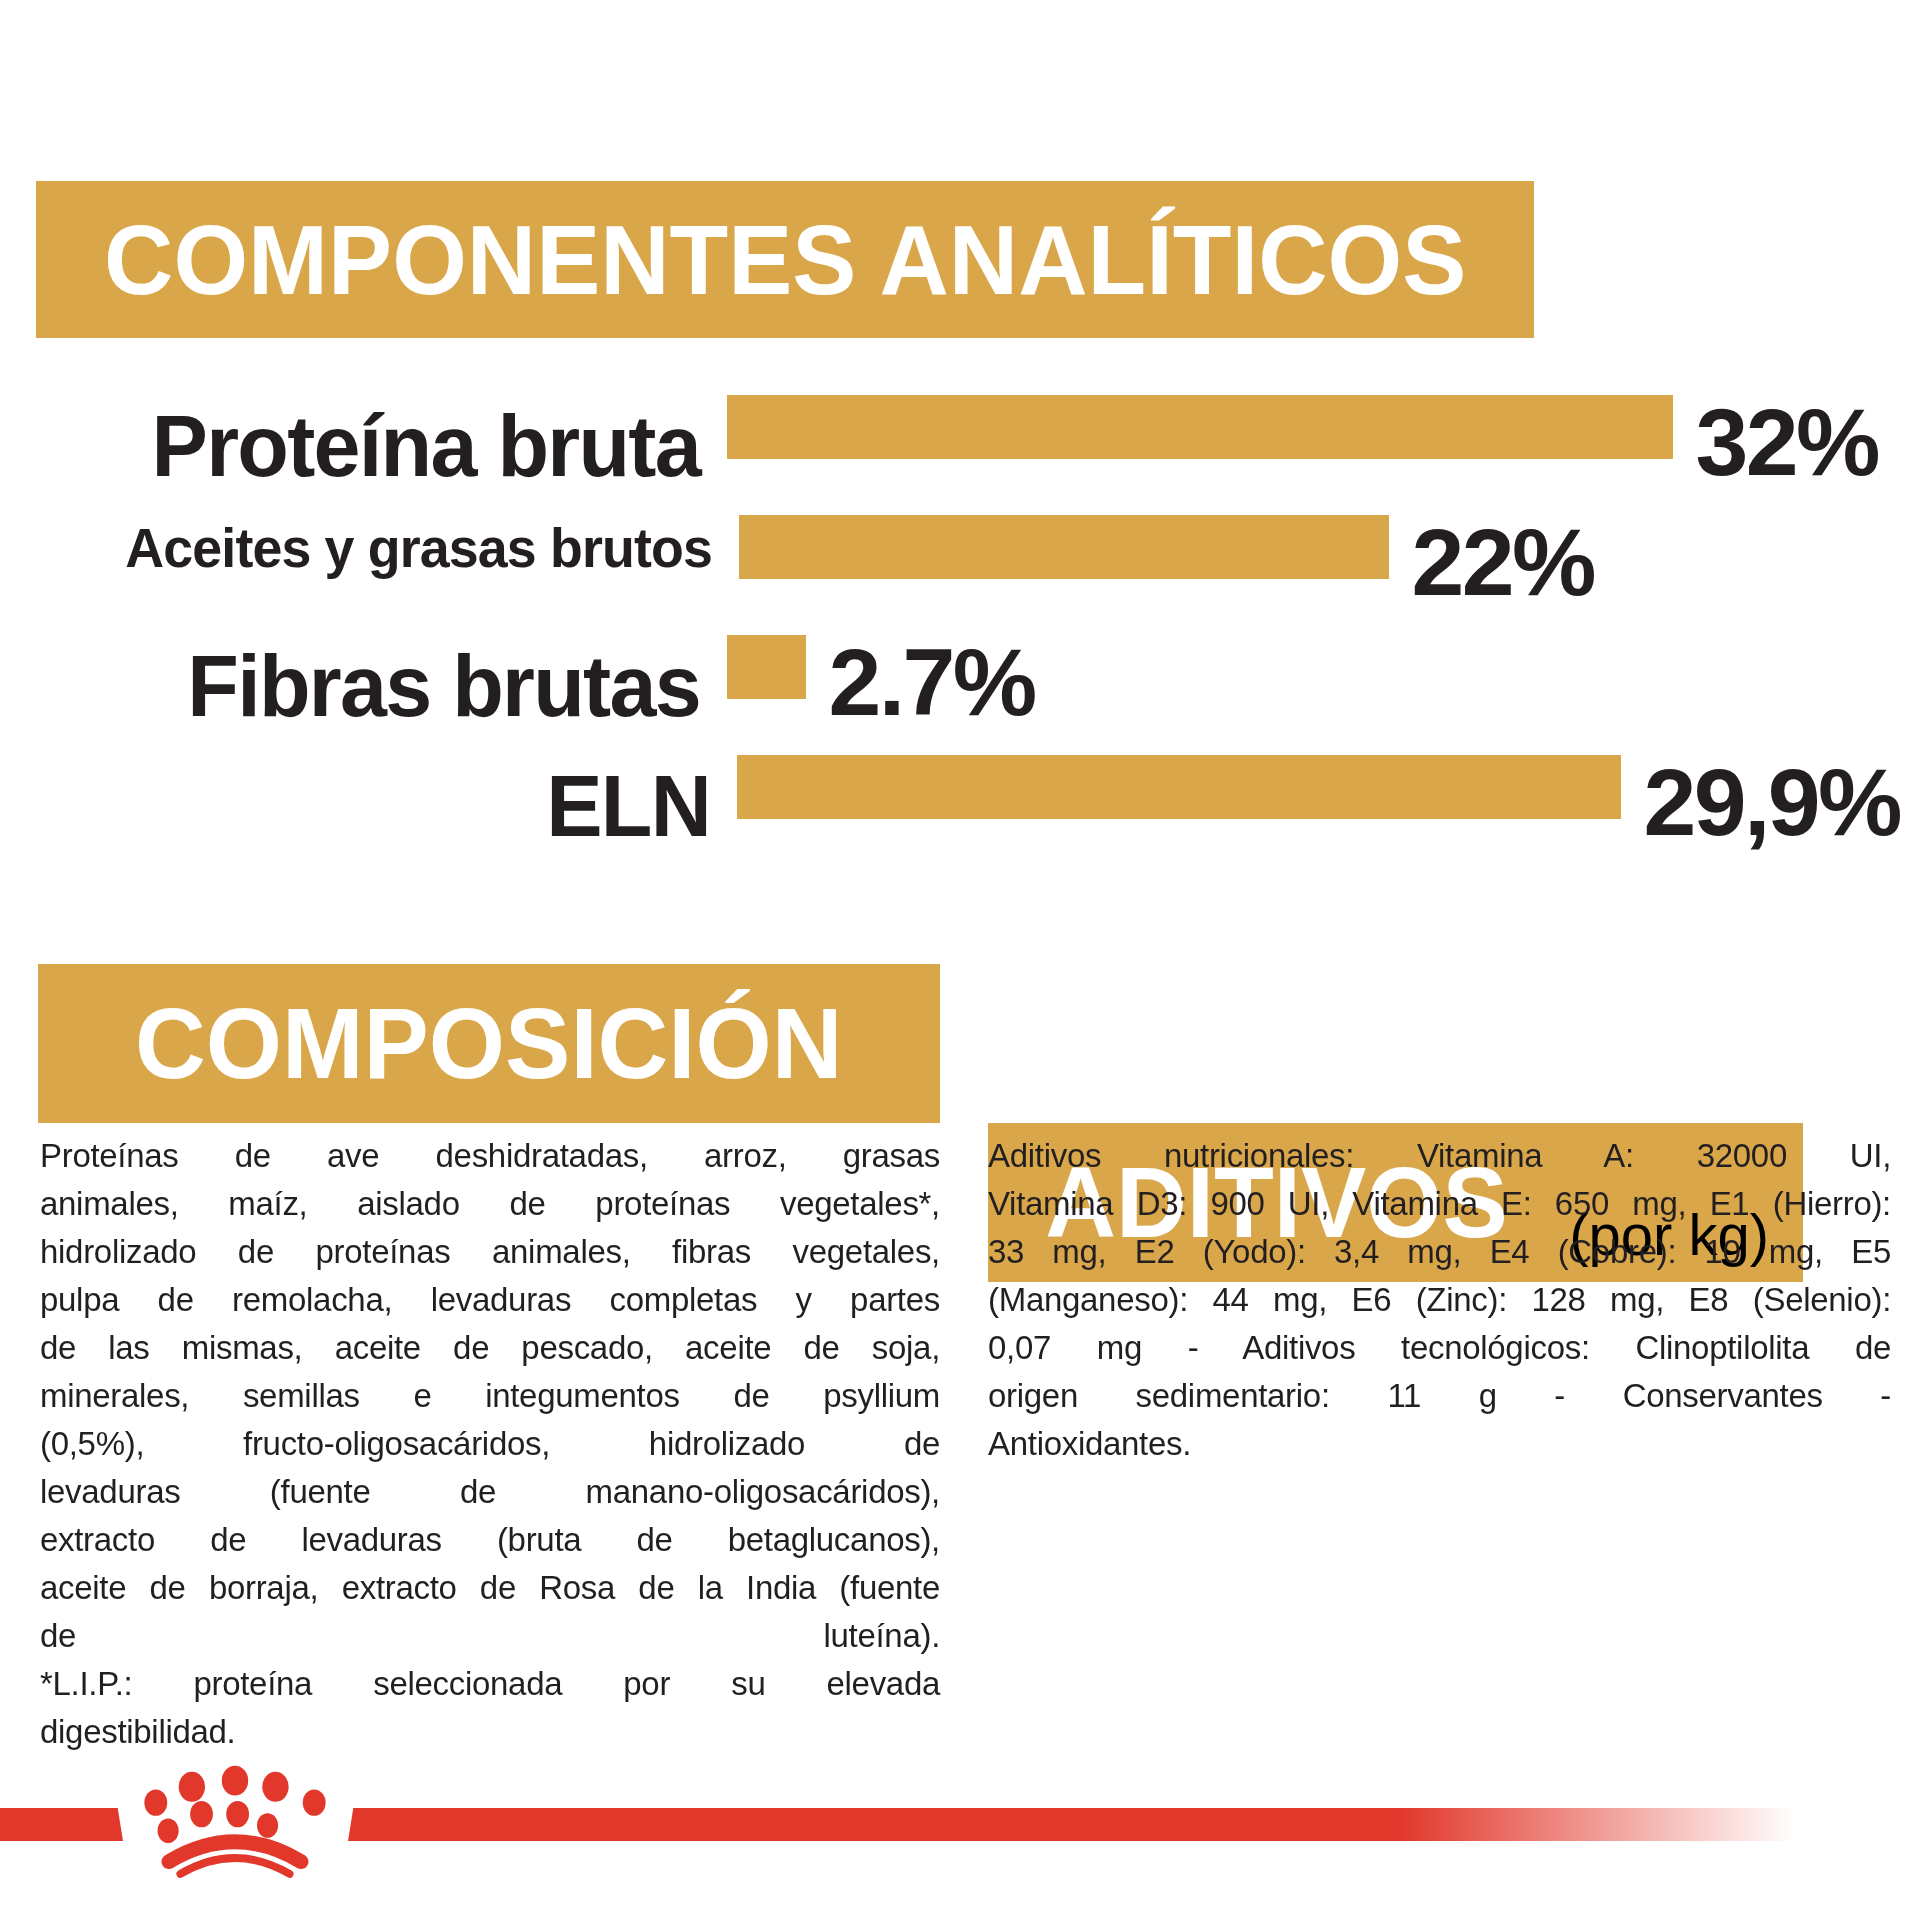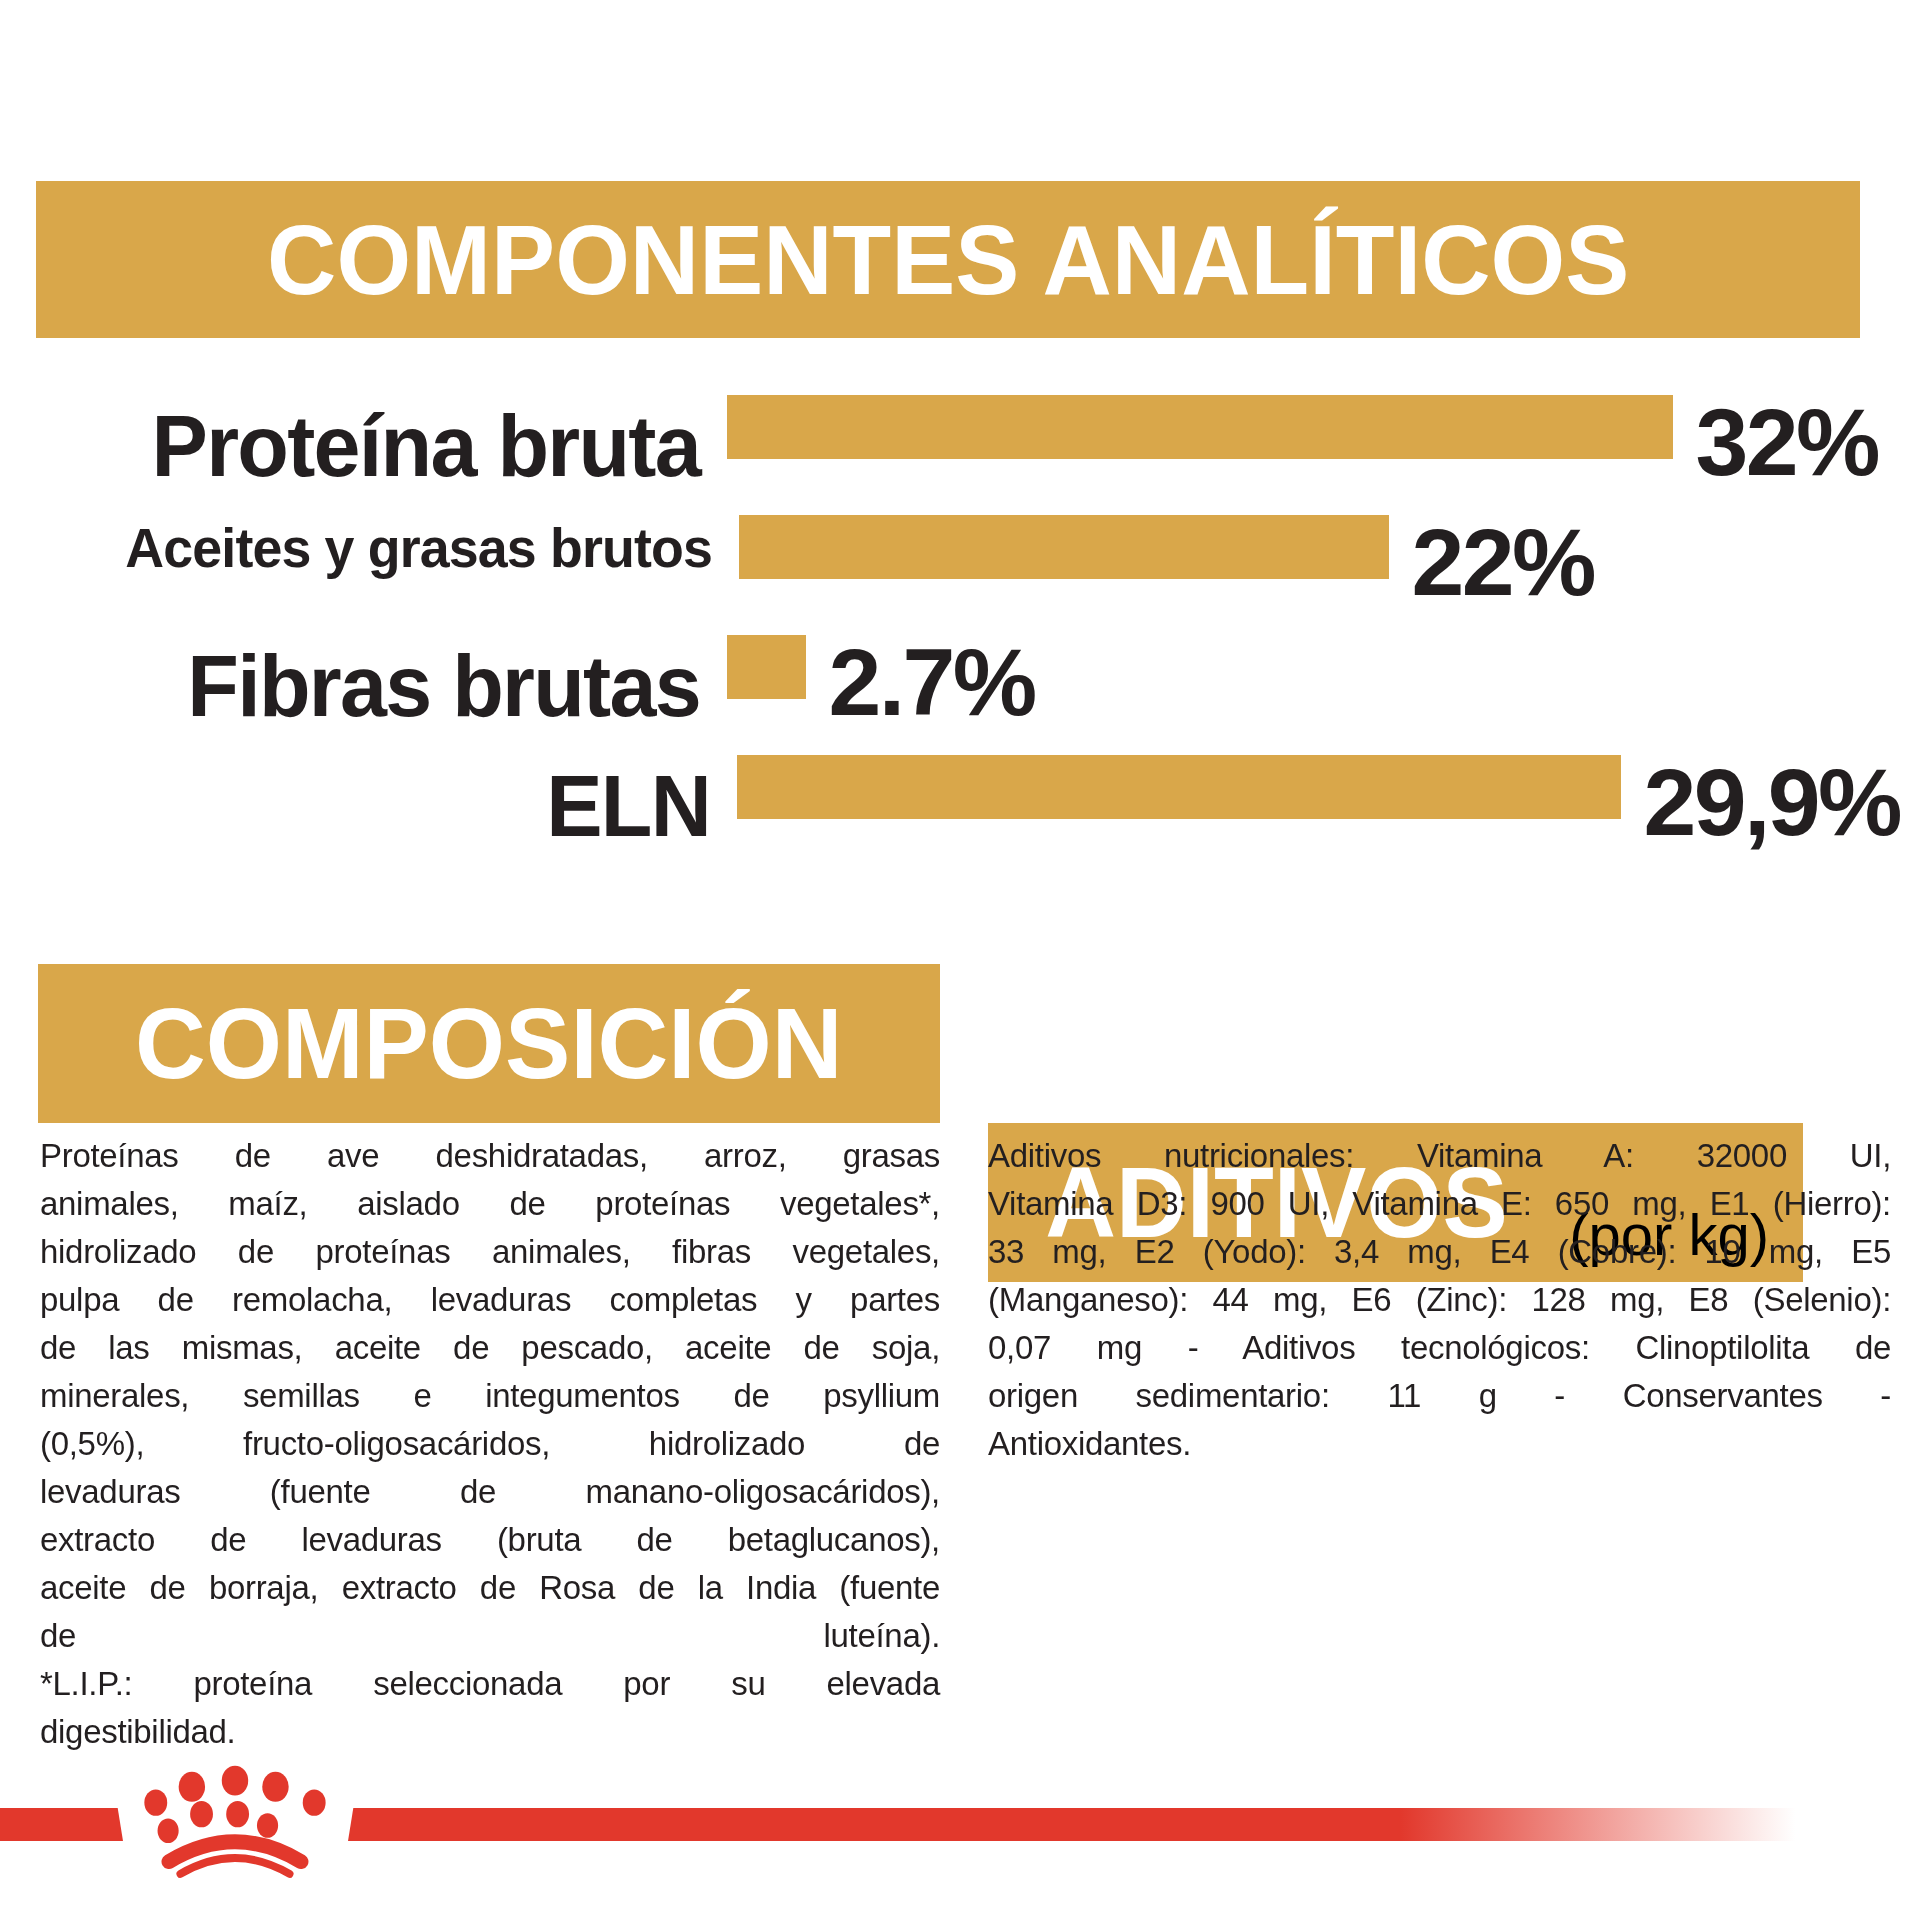--- a/index.html
+++ b/index.html
@@ -5,21 +5,21 @@
   html,body{margin:0;padding:0;background:#ffffff;}
   body{
     width:1929px;height:1929px;position:relative;overflow:hidden;
     font-family:"Liberation Sans","DejaVu Sans",sans-serif;
     color:#231F20;
   }
   .abs{position:absolute;}
 
   
   .title-banner{
-    left:36px;top:181px;width:1824px;height:157px;
+    left:36px;top:181px;width:1498px;height:157px;
     background:var(--gold,#D9A74A);
     display:flex;align-items:center;justify-content:center;
   }
   .title-banner h1{
     margin:0;color:#fff;font-size:99px;font-weight:bold;
     letter-spacing:0px;transform:scaleX(.97);white-space:nowrap;
   }
 
   
   .chart-row{

